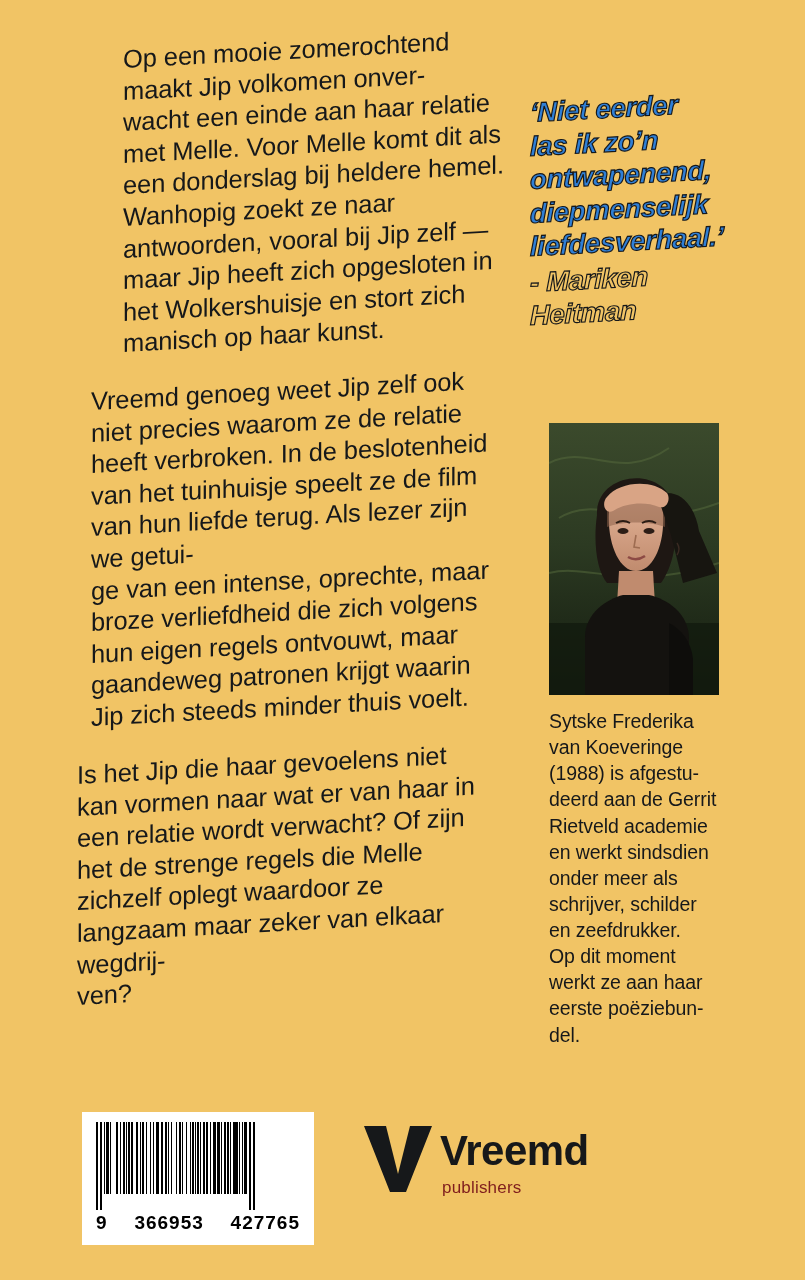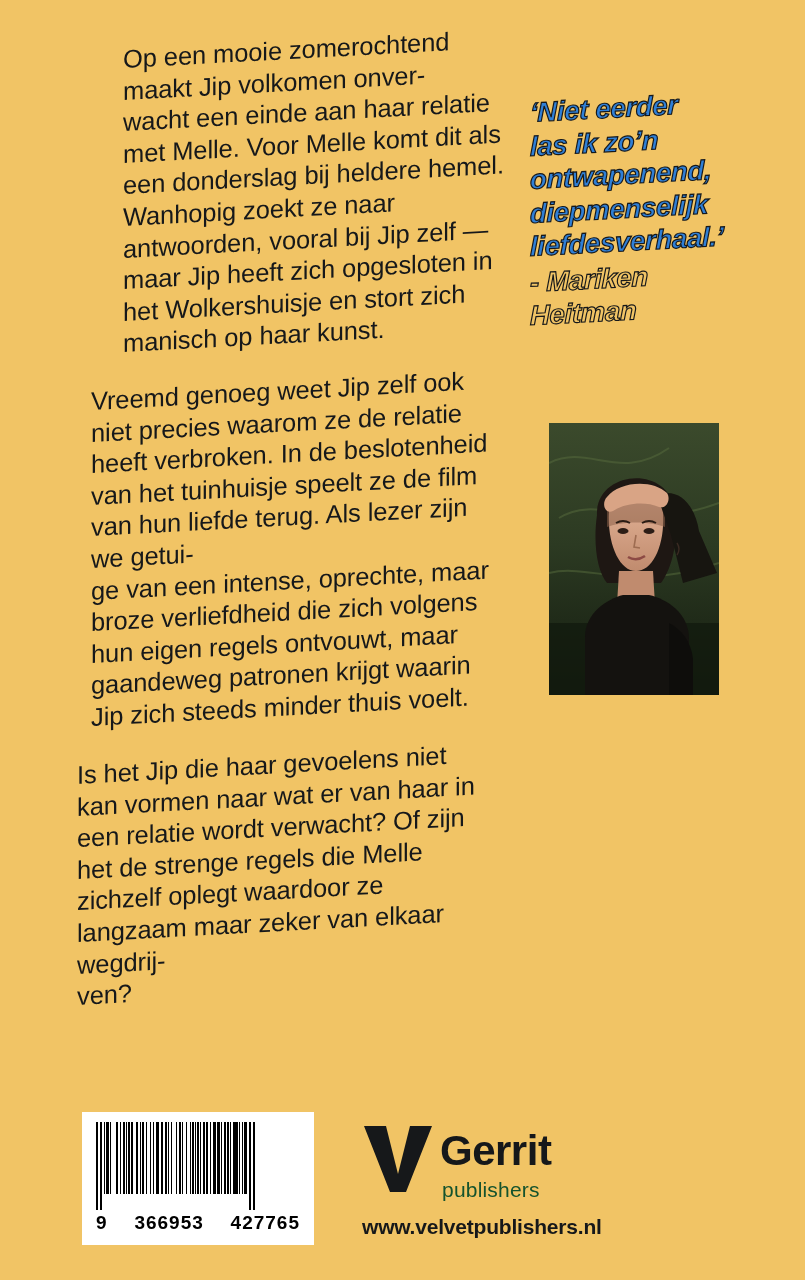--- a/index.html
+++ b/index.html
@@ -161,23 +161,23 @@
     font-size: 42px;
     font-weight: 700;
     color: #16181a;
     letter-spacing: -0.5px;
     line-height: 1;
   }
   .logo-sub {
     position: absolute;
     left: 80px;
     top: 56px;
-    font-size: 21px;
+    font-size: 17px;
     font-weight: 500;
-    color: #14532d;
+    color: #7f1d1d;
     letter-spacing: 0.2px;
   }
   .website {
     position: absolute;
     left: 362px;
     top: 1215px;
     font-size: 21px;
     font-weight: 700;
     color: #16181a;
     letter-spacing: -0.2px;
@@ -249,20 +249,33 @@
       <path d="M108 72 C130 64, 146 82, 150 108 L168 150 L134 160 L122 112 Z" fill="#171510"></path>
       <path d="M58 74 C70 58, 104 56, 118 70 C122 76, 118 86, 110 84 C96 78, 76 80, 64 88 C56 92, 52 80, 58 74 Z" fill="#d9a485"></path>
 
       <path d="M36 272 L36 214 C36 190, 58 176, 74 172 L100 172 C118 176, 140 190, 140 216 L140 272 Z" fill="#14120f"></path>
       <path d="M120 272 L120 200 C132 206, 142 218, 144 236 L144 272 Z" fill="#0e0d0b"></path>
 
       <path d="M128 120 q4 6 0 12" stroke="#3a2a22" stroke-width="1.4" fill="none"></path>
     </svg>
   </div>
 
+  <div class="author-bio">Sytske Frederika
+van Koeveringe
+(1988) is afgestu-
+deerd aan de Gerrit
+Rietveld academie
+en werkt sindsdien
+onder meer als
+schrijver, schilder
+en zeefdrukker.
+Op dit moment
+werkt ze aan haar
+eerste poëziebun-
+del.</div>
 
   <div class="barcode-box">
     <div class="bars" id="bars">
         <i style="width:2px"></i>
         <i style="width:2px;background:transparent"></i>
         <i style="width:2px"></i>
         <i class="short" style="width:2px;background:transparent"></i>
         <i class="short" style="width:1px;background:#000"></i>
         <i class="short" style="width:1px;background:transparent"></i>
         <i class="short" style="width:3px;background:#000"></i>
@@ -364,18 +377,17 @@
       <span>427765</span>
     </div>
   </div>
 
   <div class="logo-wrap">
     <div class="logo-v">
       <svg width="72" height="74" viewBox="0 0 72 74">
         <path d="M2 4 L24 4 L36 52 L48 4 L70 4 L44 70 L28 70 Z" fill="#16181a"></path>
       </svg>
     </div>
-    <div class="logo-name">Gerrit</div>
+    <div class="logo-name">Vreemd</div>
     <div class="logo-sub">publishers</div>
   </div>
-  <div class="website">www.velvetpublishers.nl</div>
 
 </div>
 
 </body></html>

